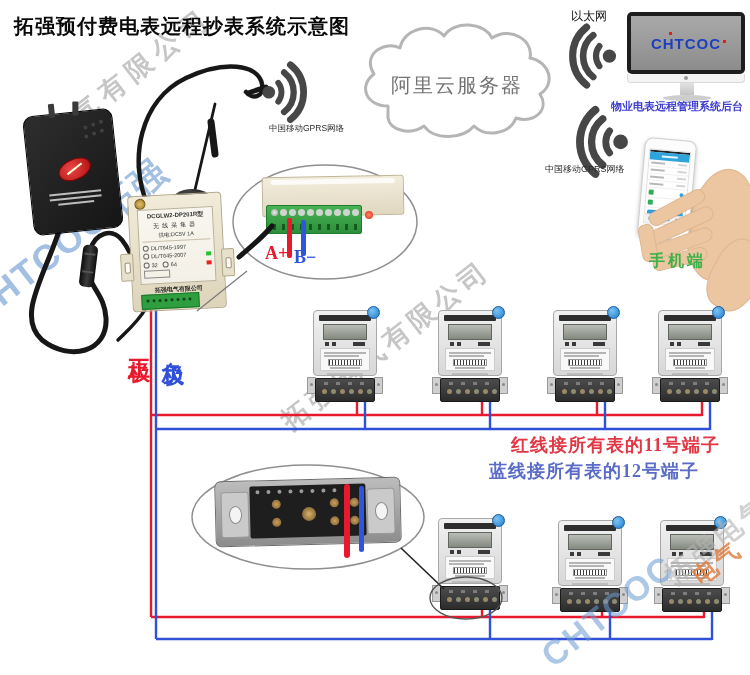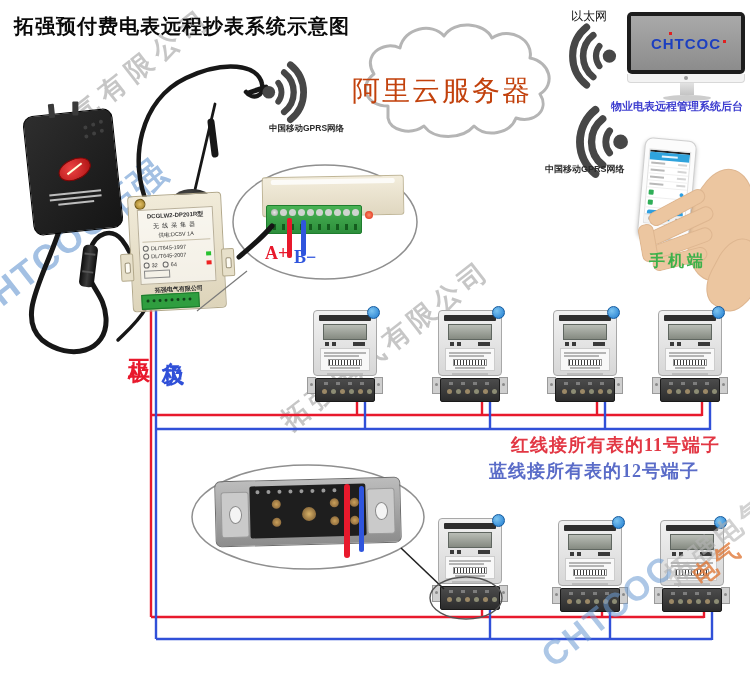--- a/index.html
+++ b/index.html
@@ -19,27 +19,27 @@
   .wm-blue{color:#6b9bd2;opacity:.62;}
   .wm1{left:86px;top:96px;font-size:27px;letter-spacing:7px;transform:rotate(-38deg);transform-origin:0 100%;}
   .wm2{left:-12px;top:286px;font-size:36px;letter-spacing:2px;transform:rotate(-38deg);transform-origin:0 100%;}
   .wm3{left:296px;top:402px;font-size:27px;letter-spacing:5px;transform:rotate(-38deg);transform-origin:0 100%;}
   .wm4a{left:558px;top:636px;font-size:34px;letter-spacing:2px;transform:rotate(-38deg);transform-origin:0 100%;opacity:.55;}
   .wm4b{left:680px;top:556px;font-size:27px;letter-spacing:4px;transform:rotate(-38deg);transform-origin:0 100%;opacity:.6;}
   .wm4c{left:706px;top:560px;font-size:24px;letter-spacing:3px;transform:rotate(-38deg);transform-origin:0 100%;color:#e07a3a;opacity:.8;}
 
   
   .cloud{left:352px;top:14px;width:210px;height:138px;}
-  .cloud-label{position:absolute;left:0;right:0;top:58px;
-    font-size:28px;color:#c2410c;letter-spacing:2px;}
+  .cloud-label{position:absolute;left:0;right:0;top:58px;text-align:center;
+    font-size:20px;color:#737373;letter-spacing:2px;}
 
   
   .wifi{width:64px;height:76px;}
   .wifi.mir{transform:scaleX(-1);}
-  .lbl-gprs{font-size:9px;font-weight:bold;color:#2b2b2b;letter-spacing:0;}
+  .lbl-gprs{font-size:9px;font-weight:normal;color:#2b2b2b;letter-spacing:0;}
 
   
   .eth{left:571px;top:8px;font-size:12px;color:#101010;}
   .monitor{left:627px;top:12px;width:120px;}
   .mon-bezel{width:118px;height:62px;background:#1d1d1d;border-radius:5px;padding:4px;box-sizing:border-box;}
   .mon-screen{width:100%;height:100%;background:linear-gradient(#a9a9a9,#8c8c8c);
      display:flex;align-items:center;justify-content:center;position:relative;}
   .mon-logo{font-size:15px;font-weight:bold;color:#1c3fc0;letter-spacing:1px;}
   .logo-dot{position:absolute;width:3px;height:3px;background:#e02020;}
   .mon-chin{width:118px;height:9px;background:#f3f3f3;border-radius:0 0 4px 4px;position:relative;border:1px solid #d8d8d8;border-top:none;box-sizing:border-box;}

